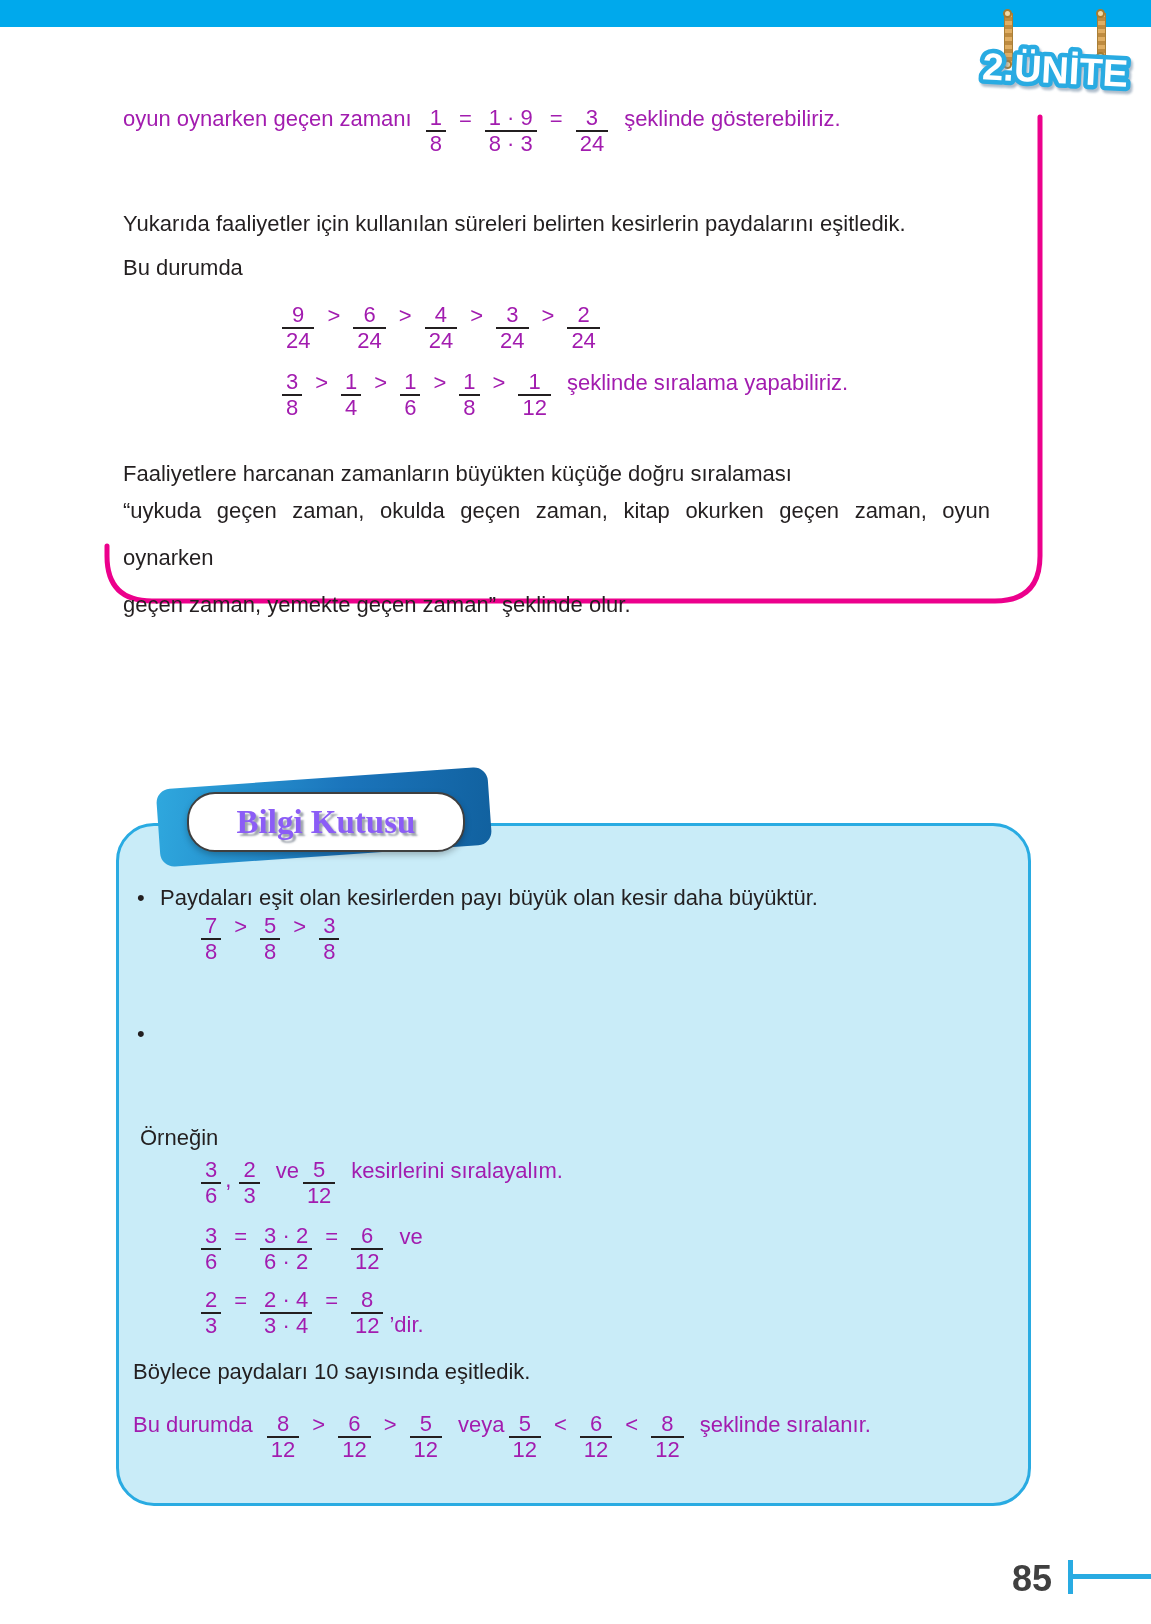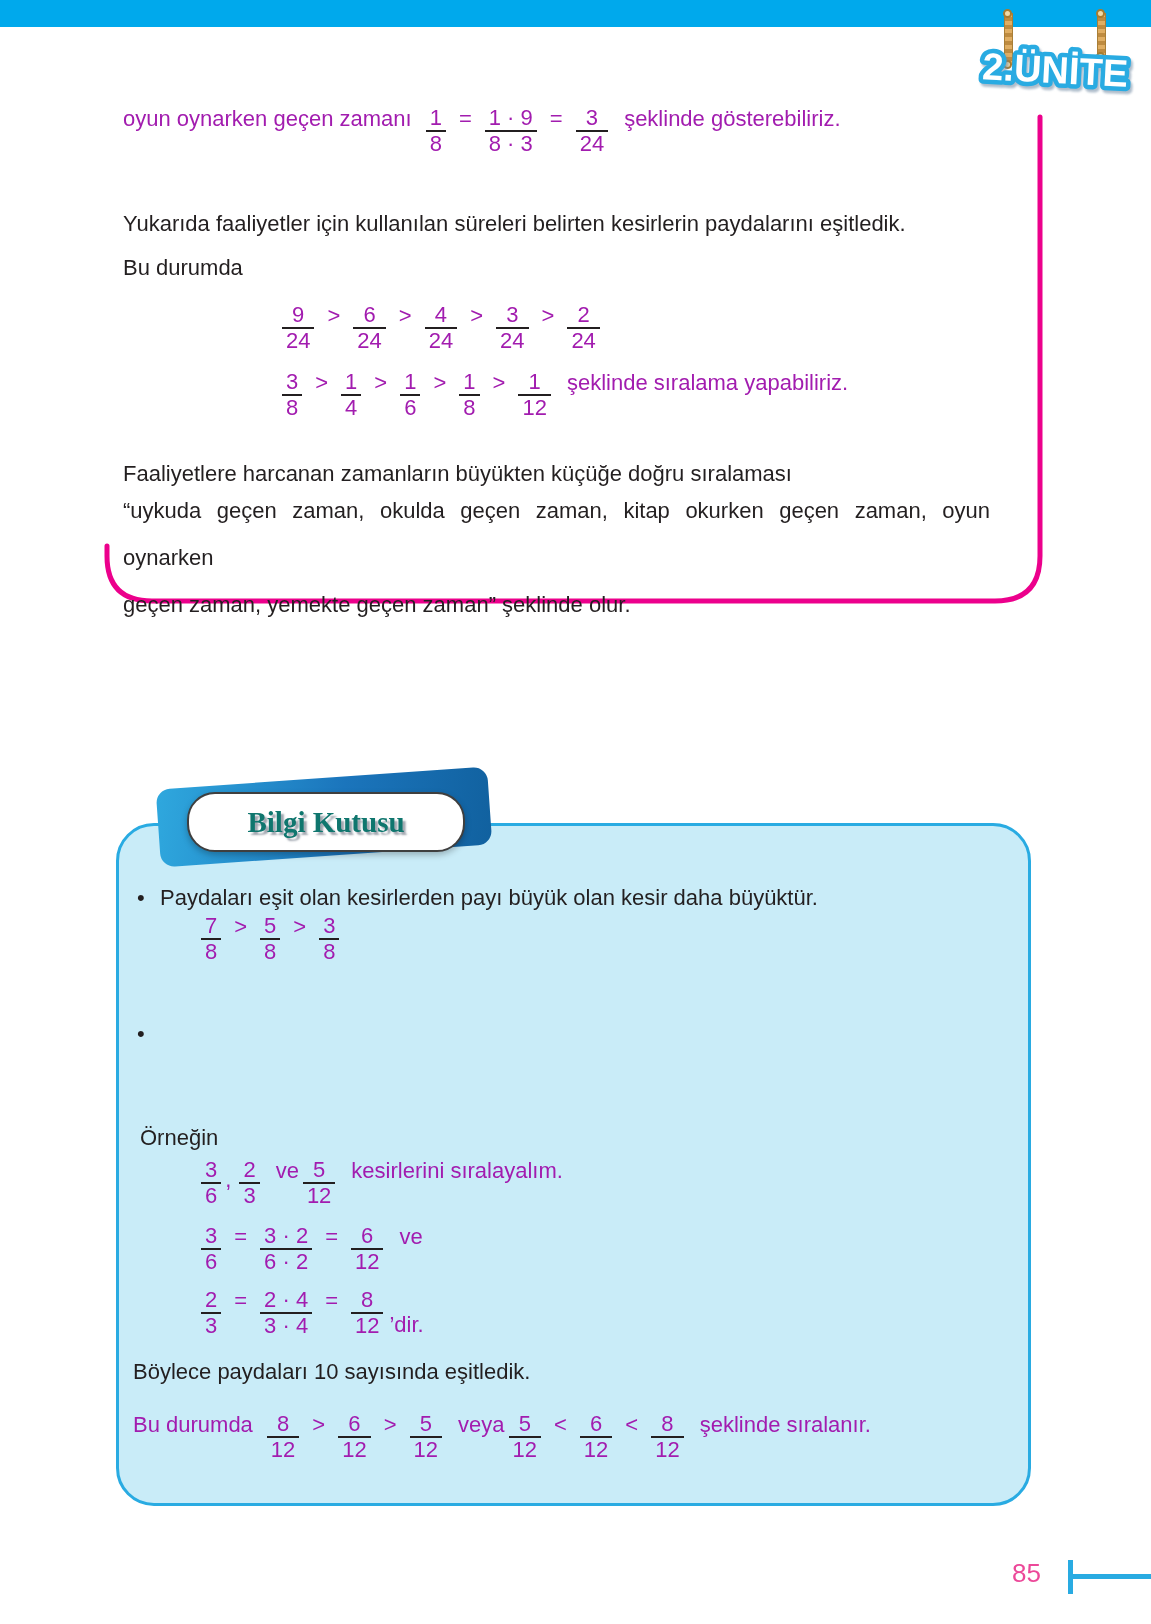--- a/index.html
+++ b/index.html
@@ -39,28 +39,28 @@
 
   
   #info-box{left:116px;top:823px;width:915px;height:683px;background:#C9ECF8;
             border:3px solid #29ABE2;border-radius:38px;box-sizing:border-box;}
   #ribbon-back{left:158px;top:778px;width:332px;height:78px;border-radius:14px;
                background:linear-gradient(100deg,#2FA8DE 0%,#1B75BC 55%,#11619F 100%);
                transform:rotate(-4deg);}
   #title-pill{left:187px;top:792px;width:278px;height:60px;background:#fff;border:2px solid #3F3F3F;
               border-radius:28px;box-sizing:border-box;display:flex;align-items:center;justify-content:center;
               box-shadow:0 3px 6px rgba(0,0,0,.25);}
-  #info-box-title{font-family:"Liberation Serif",serif;font-weight:bold;font-size:29px;color:#0f766e;
+  #info-box-title{font-family:"Liberation Serif",serif;font-weight:bold;font-size:33px;color:#8b5cf6;
                   text-shadow:3px 3px 2px rgba(95,105,120,.6);white-space:nowrap;}
 
   .bullet-para{padding-left:23px;}
   .bullet-dot{position:absolute;left:0;top:0;}
 
   
-  #page-number{font-size:26px;color:#ec4899;}
+  #page-number{font-size:36px;color:#404040;font-weight:bold;}
   .footer-rule{background:#29ABE2;}
 </style>
 </head>
 <body>
 
 <div id="page">
 
   <div class="abs" id="top-bar"></div>
 
   <div class="abs rope" style="left:1004px;top:13px;height:52px;"></div>

